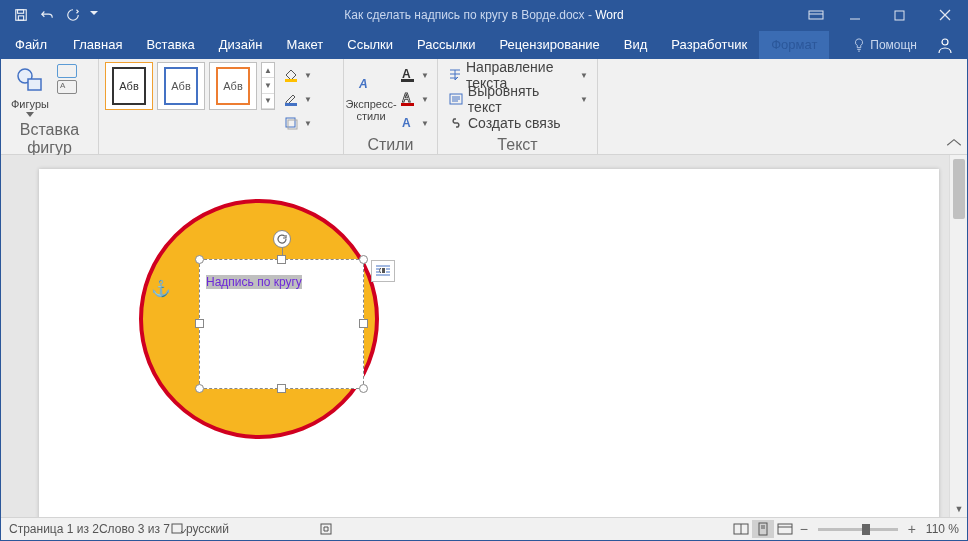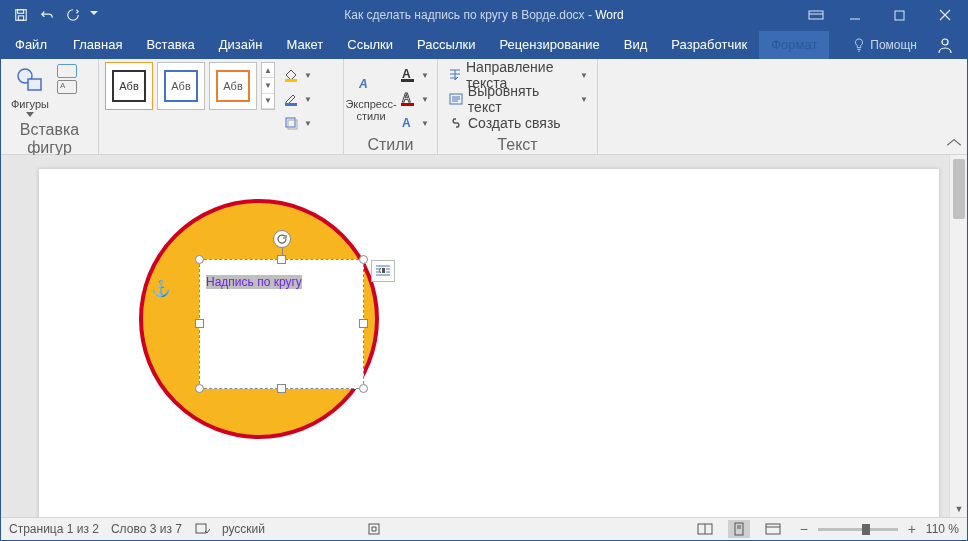--- a/index.html
+++ b/index.html
@@ -26,21 +26,21 @@
 .group-body{flex:1;display:flex;align-items:flex-start;gap:4px}
 .group-label{text-align:center;font-size:16px;color:#666;padding:2px 0;position:relative}
 .bigbtn{display:flex;flex-direction:column;align-items:center;justify-content:flex-start;padding:2px 4px;min-width:42px;gap:2px}
 .bigbtn .ic{width:32px;height:32px;display:flex;align-items:center;justify-content:center}
 .bigbtn .lbl{font-size:11px;text-align:center;line-height:1.1;color:#444}
 .shapes-mini{display:flex;flex-direction:column;gap:2px;padding-top:2px}
 .shapes-mini div{width:20px;height:14px;border:1px solid #888;border-radius:2px}
 .gallery{display:flex;gap:4px;align-items:center}
 .gal-item{width:48px;height:48px;border:1px solid #c0c0c0;background:#fff;display:flex;align-items:center;justify-content:center;font-size:12px;color:#555;position:relative}
 .gal-item.sel{border:1px solid #f0a030}
-.gal-item .sw{width:34px;height:32px;border:2px solid;display:flex;align-items:center;justify-content:center;font-size:11px}
+.gal-item .sw{width:34px;height:38px;border:2px solid;display:flex;align-items:center;justify-content:center;font-size:11px}
 .gal-scroll{width:14px;height:48px;display:flex;flex-direction:column;border:1px solid #c0c0c0;background:#fff}
 .gal-scroll div{flex:1;display:flex;align-items:center;justify-content:center;border-bottom:1px solid #ddd;font-size:8px;color:#666}
 .stack3{display:flex;flex-direction:column;gap:2px;padding-top:2px}
 .stack3 .row{height:22px;display:flex;align-items:center;gap:3px;padding:0 3px}
 .row .ic16{width:18px;height:16px;display:flex;align-items:center;justify-content:center}
 .row .dd{font-size:8px;color:#666;margin-left:1px}
 .row .txt{font-size:14px;color:#444}
 .collapse-btn{position:absolute;right:4px;bottom:4px;width:18px;height:14px;color:#666}
 .doc-area{position:absolute;top:154px;left:0;right:0;bottom:23px;background:#e6e6e6;display:flex}
 .page-viewport{flex:1;overflow:hidden;position:relative;padding:14px 0 0 38px}
@@ -53,21 +53,21 @@
 .anchor{position:absolute;left:112px;top:110px;color:#2b579a;font-size:16px}
 .txtbox{position:absolute;left:160px;top:90px;width:165px;height:130px;background:#fff;border:1px dashed #888}
 .txtbox .inner{position:absolute;inset:6px;}
 .txtbox .seltext{font-size:20px;color:#6d28d9;line-height:1.3;font-family:Calibri,sans-serif}
 .txtbox .hl{background:#bfbfbf}
 .handle{position:absolute;width:9px;height:9px;background:#fff;border:1px solid #888;border-radius:50%}
 .handle.sq{border-radius:0}
 .rot{position:absolute;left:50%;top:-30px;transform:translateX(-50%);width:18px;height:18px;border-radius:50%;background:#fff;border:1px solid #888;display:flex;align-items:center;justify-content:center}
 .rot::before{content:"";position:absolute;top:17px;left:50%;width:1px;height:13px;background:#888}
 .layout-btn{position:absolute;right:-32px;top:0;width:24px;height:22px;background:#fff;border:1px solid #bbb;display:flex;align-items:center;justify-content:center}
-.statusbar{position:absolute;bottom:0;left:0;right:0;height:23px;background:#f1f1f1;border-top:1px solid #d4d4d4;display:flex;align-items:center;font-size:11px;color:#555;padding:0 8px;gap:12px}
+.statusbar{position:absolute;bottom:0;left:0;right:0;height:23px;background:#f1f1f1;border-top:1px solid #d4d4d4;display:flex;align-items:center;font-size:11px;color:#555;padding:0 8px;}
 .statusbar .spacer{flex:1}
 .statusbar .viewbtn{width:22px;height:18px;display:flex;align-items:center;justify-content:center;color:#666}
 .zoom{display:flex;align-items:center;gap:6px}
 .zoom .track{width:80px;height:3px;background:#c0c0c0;position:relative}
 .zoom .track .kn{position:absolute;left:44px;top:-4px;width:8px;height:11px;background:#666}
 .zoom .pm{width:16px;text-align:center;font-size:14px;color:#666}
 svg{display:block}
 </style>
 </head>
 <body>

